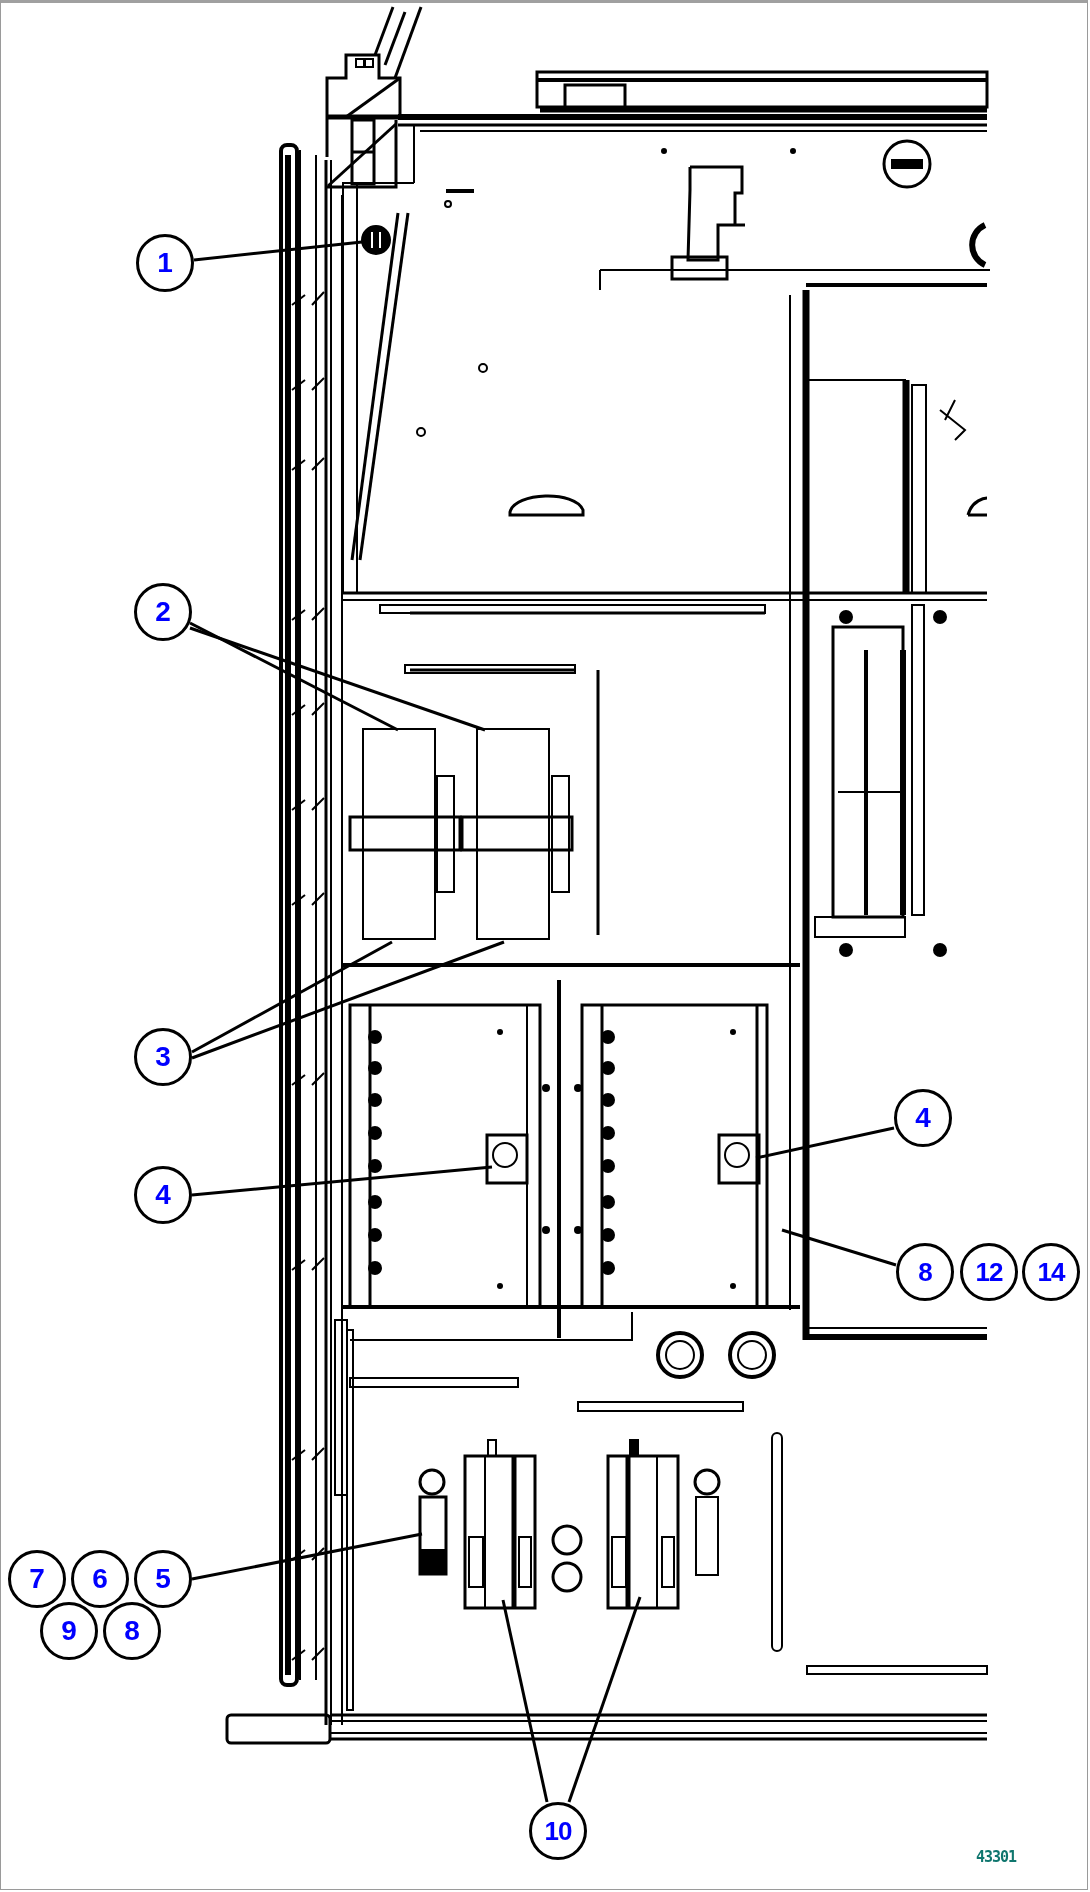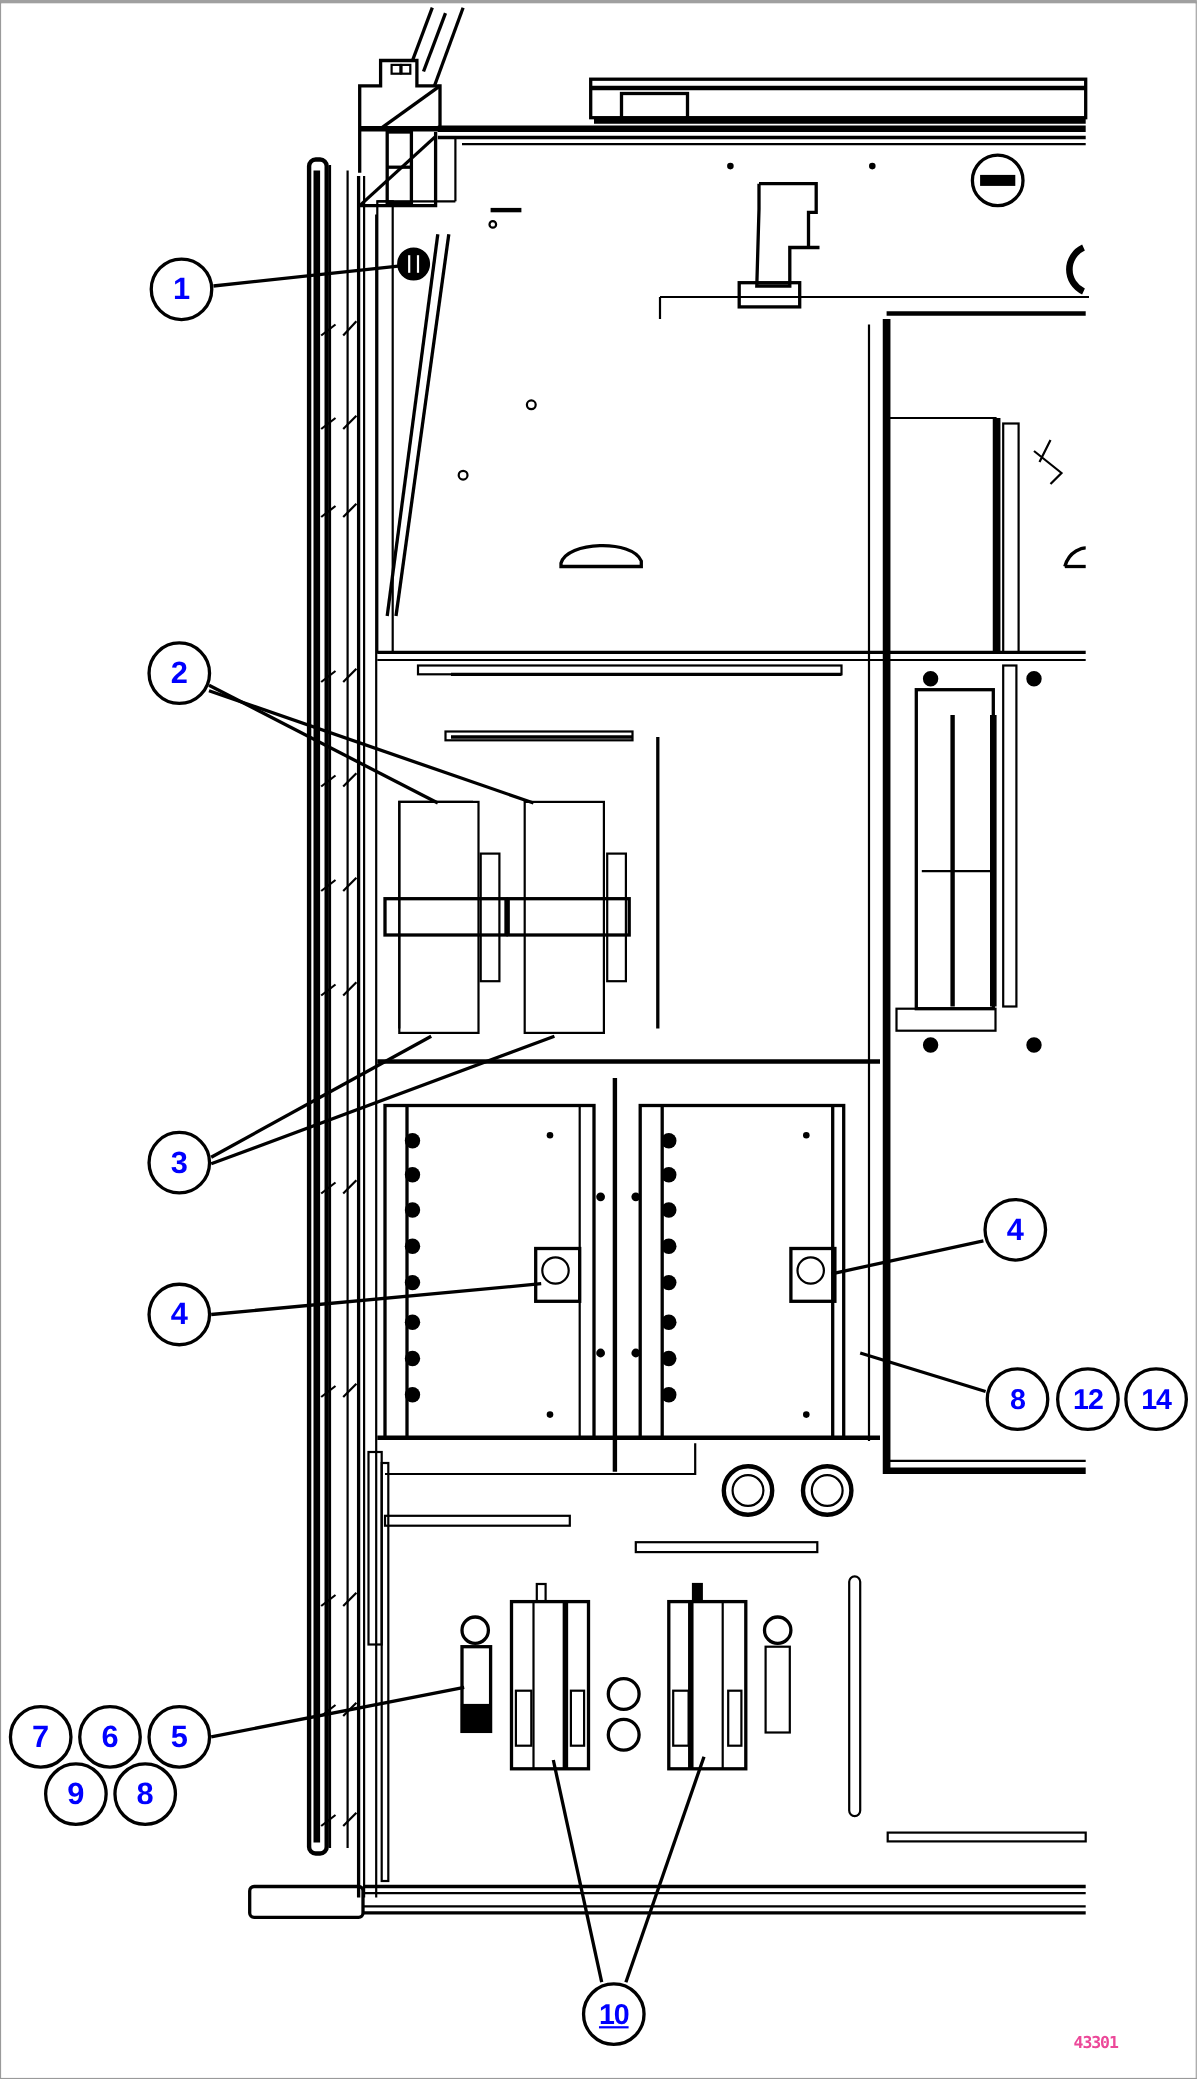--- a/index.html
+++ b/index.html
@@ -1,21 +1,21 @@
 <!DOCTYPE html>
 <html><head>
 <meta charset="utf-8">
 <style>
   html, body { margin: 0; padding: 0; background: #ffffff; }
   body { width: 1090px; height: 1892px; position: relative; overflow: hidden; font-family: "Liberation Sans", sans-serif; }
   .frame-border { position: absolute; left: 0; top: 0; width: 1088px; height: 1890px; border: 1px solid #9a9a9a; border-top: 3px solid #a0a0a0; box-sizing: border-box; pointer-events: none; }
   svg.drawing { position: absolute; left: 0; top: 0; }
   .callout { position: absolute; width: 58px; height: 58px; margin-left: -29px; margin-top: -29px; border: 3px solid #000; border-radius: 50%; background: #fff; box-sizing: border-box; display: flex; align-items: center; justify-content: center; color: #0000ff; font-family: "Liberation Sans", sans-serif; font-weight: bold; font-size: 28px; line-height: 1; cursor: pointer; }
   .callout.two-digit { font-size: 26px; letter-spacing: -1px; }
-  .fig-id { position: absolute; left: 976px; top: 1848px; font-family: "DejaVu Sans Mono", monospace; font-weight: bold; font-size: 15px; color: #ec4899; letter-spacing: -1px; }
+  .fig-id { position: absolute; left: 976px; top: 1848px; font-family: "DejaVu Sans Mono", monospace; font-weight: bold; font-size: 15px; color: #0f766e; letter-spacing: -1px; }
 </style>
 </head>
 <body>
 
 <div class="frame-border"></div>
 
 <svg class="drawing" width="1090" height="1892" viewBox="0 0 1090 1892" xmlns="http://www.w3.org/2000/svg" fill="none" stroke="#000" stroke-width="2">
 
   <g stroke-width="3">
     <line x1="393" y1="7" x2="375" y2="55"></line>
@@ -293,17 +293,17 @@
   </div>
 <div class="callout" style="left:37px;top:1579px;">
     <span>7</span>
   </div>
 <div class="callout" style="left:100px;top:1579px;">
     <span>6</span>
   </div>
 <div class="callout" style="left:163px;top:1579px;">
     <span>5</span>
   </div>
-<div class="callout two-digit" style="left:558px;top:1831px;text-decoration:underline;">
+<div class="callout two-digit" style="left:558px;top:1831px;">
     <span>10</span>
   </div>
 
 <div class="fig-id">43301</div>
 
 </body></html>

